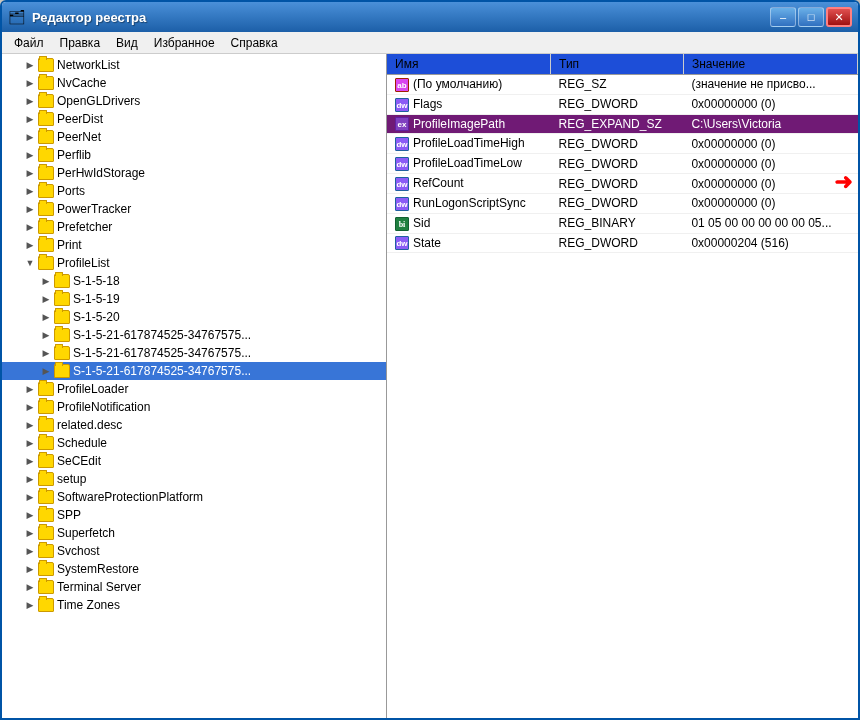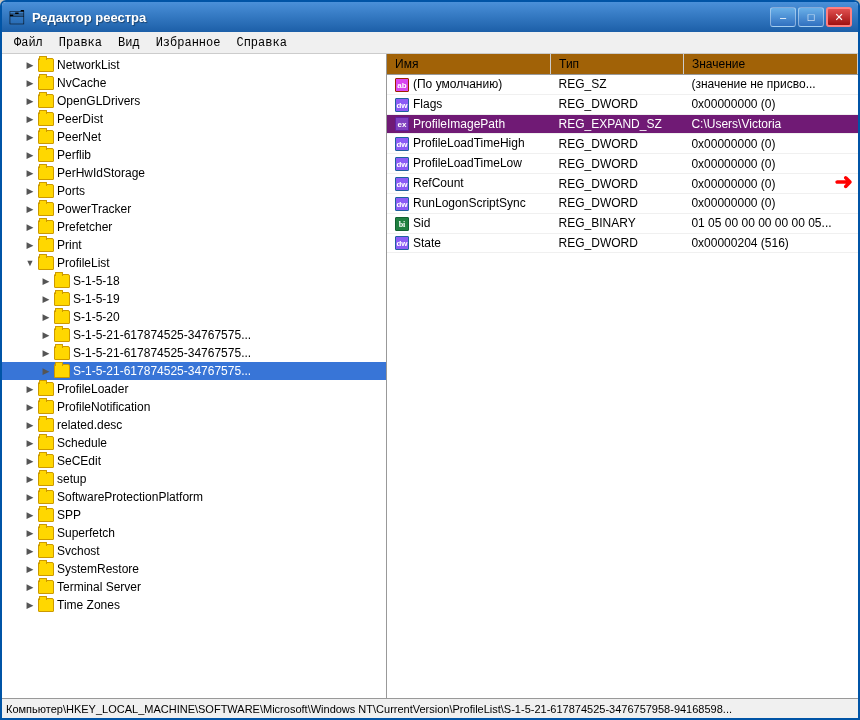--- a/index.html
+++ b/index.html
@@ -80,21 +80,20 @@
       align-items: center;
       padding: 2px 4px;
       height: 22px;
       flex-shrink: 0;
     }
     .menu-item {
       padding: 2px 8px;
       cursor: pointer;
       border-radius: 2px;
       white-space: nowrap;
-      font-family: Liberation Mono, monospace;
     }
 
     
     .main-content {
       display: flex;
       flex: 1;
       overflow: hidden;
     }
 
     
@@ -164,21 +163,21 @@
       font-size: 12px;
       color: #000;
     }
 
     
     .values-table {
       width: 100%;
       border-collapse: collapse;
     }
     .values-table thead tr {
-      background: #a16207;
+      background: #1d4ed8;
     }
     .values-table thead th {
       text-align: left;
       padding: 3px 8px;
       border-right: 1px solid #ccc;
       border-bottom: 1px solid #999;
       font-weight: normal;
       font-size: 12px;
       color: #000;
     }
@@ -510,16 +509,13 @@
               <td>REG_DWORD</td>
               <td>0x00000204 (516)</td>
             </tr>
           </tbody>
       </table>
 
       <div style="position:absolute; right: 5px; top: 115px; color: red; font-size: 22px; font-weight: bold; pointer-events: none;">➜</div>
     </div>
   </div>
 
-  <div class="statusbar">
-    <span>Компьютер\HKEY_LOCAL_MACHINE\SOFTWARE\Microsoft\Windows NT\CurrentVersion\ProfileList\S-1-5-21-617874525-3476757958-94168598...</span>
-  </div>
 </div>
 
 </body></html>

